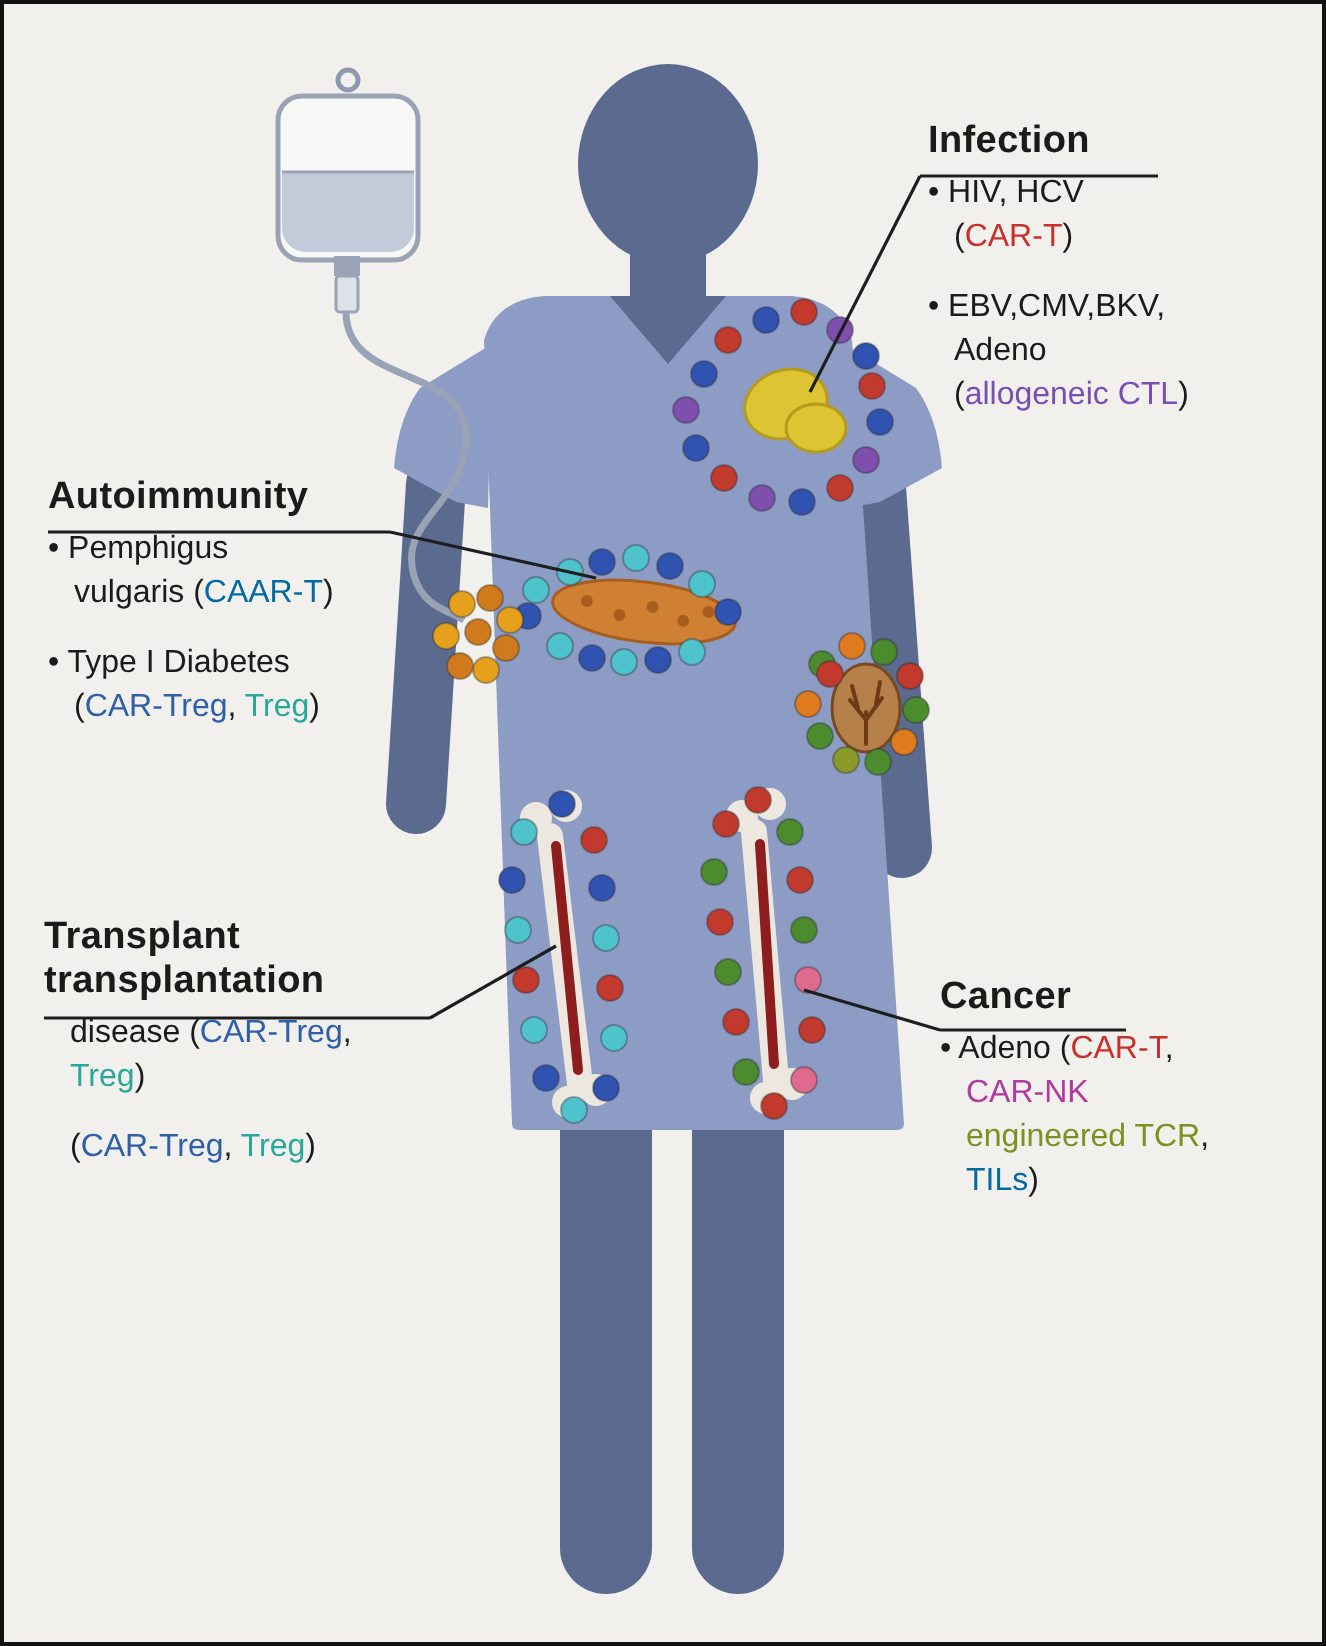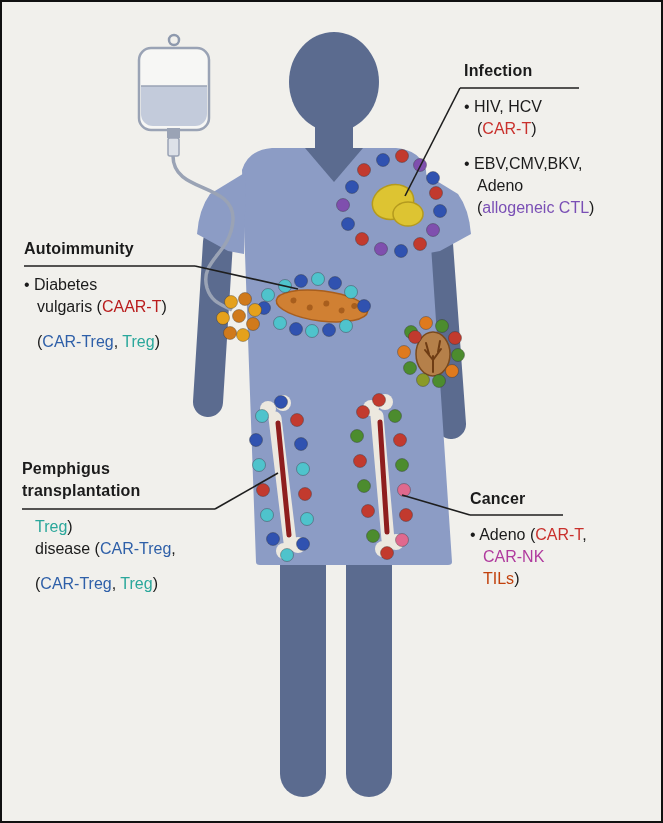--- a/index.html
+++ b/index.html
@@ -7,22 +7,22 @@
     position:relative;
     width:663px;height:823px;
     background:#f1f0ec;
     border:2px solid #111;
     box-sizing:border-box;
     overflow:hidden;
     font-family:"Liberation Sans","DejaVu Sans",sans-serif;
   }
   .stage svg{position:absolute;left:0;top:0;}
   .label-block{position:absolute;font-size:16px;color:#1b1b1b;}
-  .heading{font-weight:700;font-size:16px;line-height:22px;letter-spacing:0.2px;}
-  .items{margin-top:14px;}
+  .heading{font-weight:700;font-size:19px;line-height:22px;letter-spacing:0.2px;}
+  .items{margin-top:4px;}
   .item + .item{margin-top:13px;}
   .tline{line-height:22px;white-space:nowrap;}
   .cont{padding-left:13px;}
 </style>
 </head>
 <body>
 
 <div class="stage">
 
   <svg width="663" height="823" viewBox="0 0 663 823">
@@ -201,47 +201,49 @@
         <div class="tline cont"><span>Adeno</span></div>
         <div class="tline cont"><span>(</span><span style="color: rgb(122, 79, 181);">allogeneic CTL</span><span>)</span></div>
       </div>
     </div>
   </div>
 
   <div class="label-block" style="left:22px;top:236px;width:205px">
     <div class="heading">Autoimmunity</div>
     <div class="items">
       <div class="item">
-        <div class="tline"><span>• Diabetes</span></div>
-        <div class="tline cont"><span>vulgaris (</span><span style="color: #b91c1c; text-align: center;">CAAR-T</span><span>)</span></div>
-      </div>
-      <div class="item">
+        <div class="tline"><span>• Pemphigus</span></div>
+        <div class="tline cont"><span>vulgaris (</span><span style="color: #0369a1; text-align: center;">CAAR-T</span><span>)</span></div>
+      </div>
+      <div class="item">
+        <div class="tline"><span>• Type I Diabetes</span></div>
         <div class="tline cont"><span>(</span><span style="color: rgb(46, 95, 168);">CAR-Treg</span><span>, </span><span style="color: rgb(42, 167, 155);">Treg</span><span>)</span></div>
       </div>
     </div>
   </div>
 
   <div class="label-block" style="left:20px;top:456px;width:220px">
-    <div class="heading">Pemphigus</div>
+    <div class="heading">Transplant</div>
     <div class="heading">transplantation</div>
     <div class="items">
       <div class="item">
+        <div class="tline cont"><span>disease (</span><span style="color: rgb(46, 95, 168);">CAR-Treg</span><span>,</span></div>
         <div class="tline cont"><span style="color: rgb(42, 167, 155);">Treg</span><span>)</span></div>
-        <div class="tline cont"><span>disease (</span><span style="color: rgb(46, 95, 168);">CAR-Treg</span><span>,</span></div>
       </div>
       <div class="item">
         <div class="tline cont"><span>(</span><span style="color: rgb(46, 95, 168);">CAR-Treg</span><span>, </span><span style="color: rgb(42, 167, 155);">Treg</span><span>)</span></div>
       </div>
     </div>
   </div>
 
   <div class="label-block" style="left:468px;top:486px;width:192px">
     <div class="heading">Cancer</div>
     <div class="items">
       <div class="item">
         <div class="tline"><span>• Adeno (</span><span style="color: rgb(201, 48, 44);">CAR-T</span><span>,</span></div>
         <div class="tline cont"><span style="color: rgb(176, 58, 158);">CAR-NK</span></div>
-        <div class="tline cont"><span style="color: #c2410c;">TILs</span><span>)</span></div>
+        <div class="tline cont"><span style="color: rgb(127, 143, 33);">engineered TCR</span><span>,</span></div>
+        <div class="tline cont"><span style="color: #0369a1;">TILs</span><span>)</span></div>
       </div>
     </div>
   </div>
 
 </div>
 
 </body></html>

